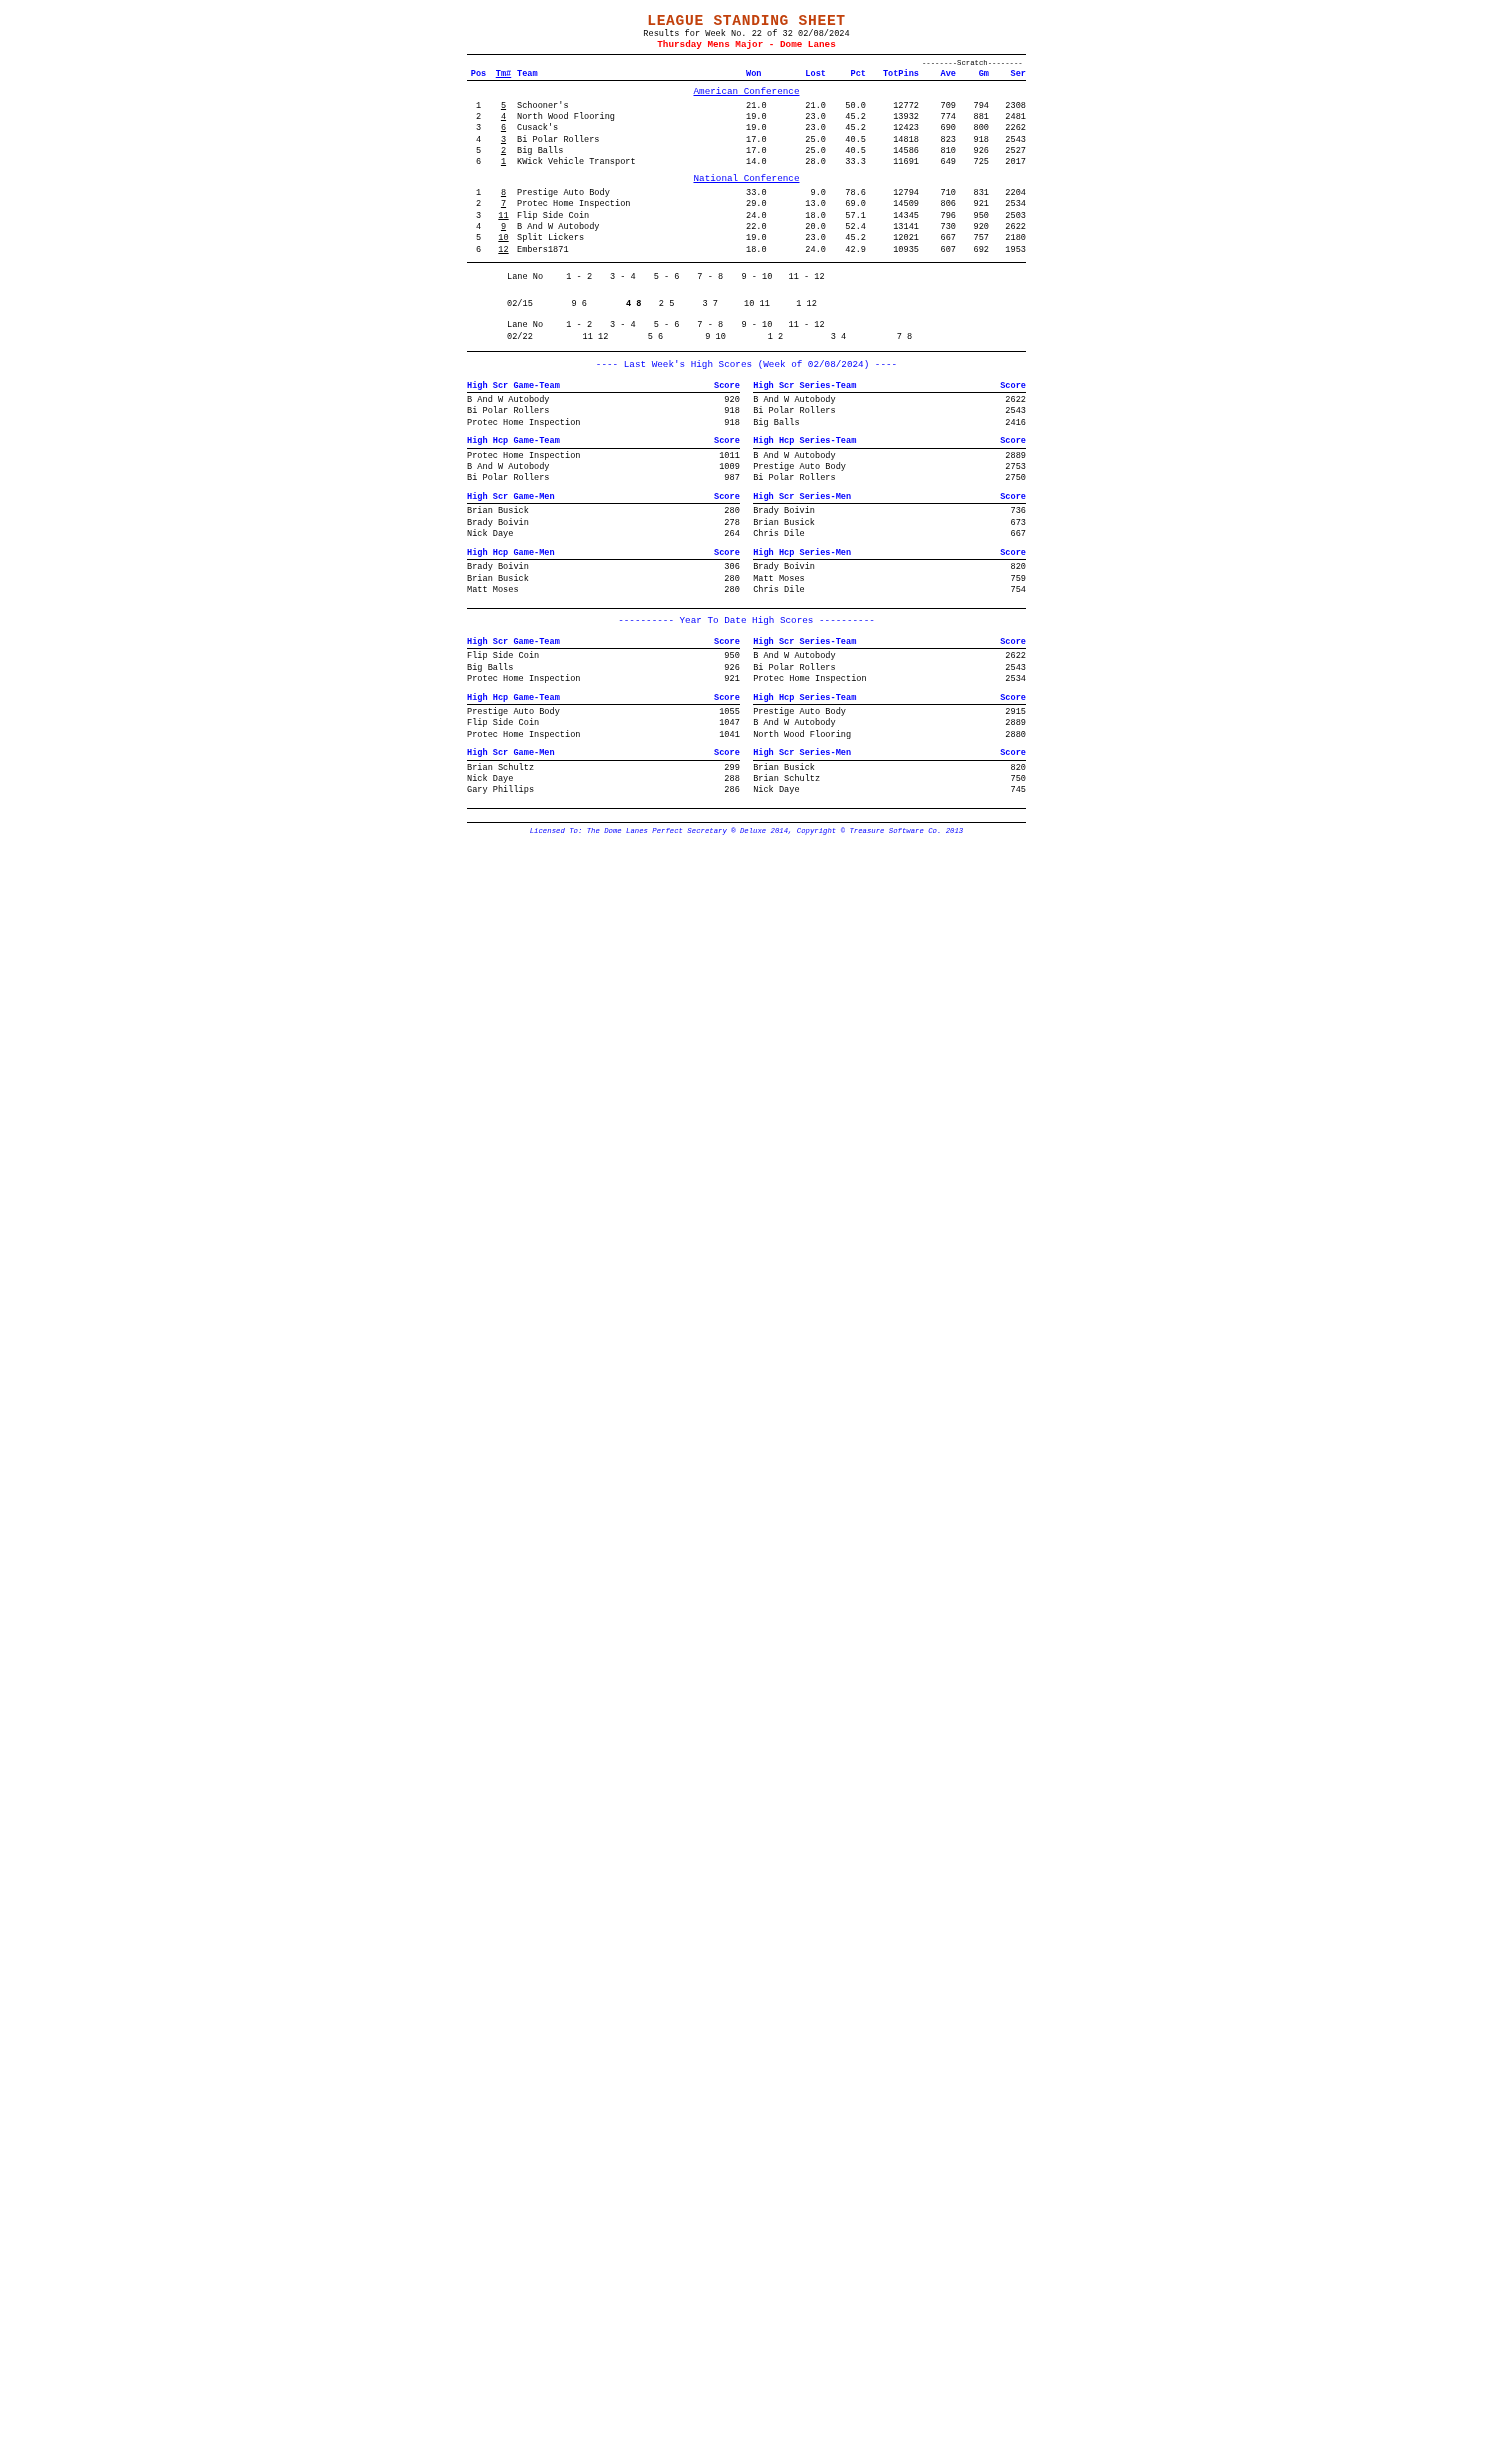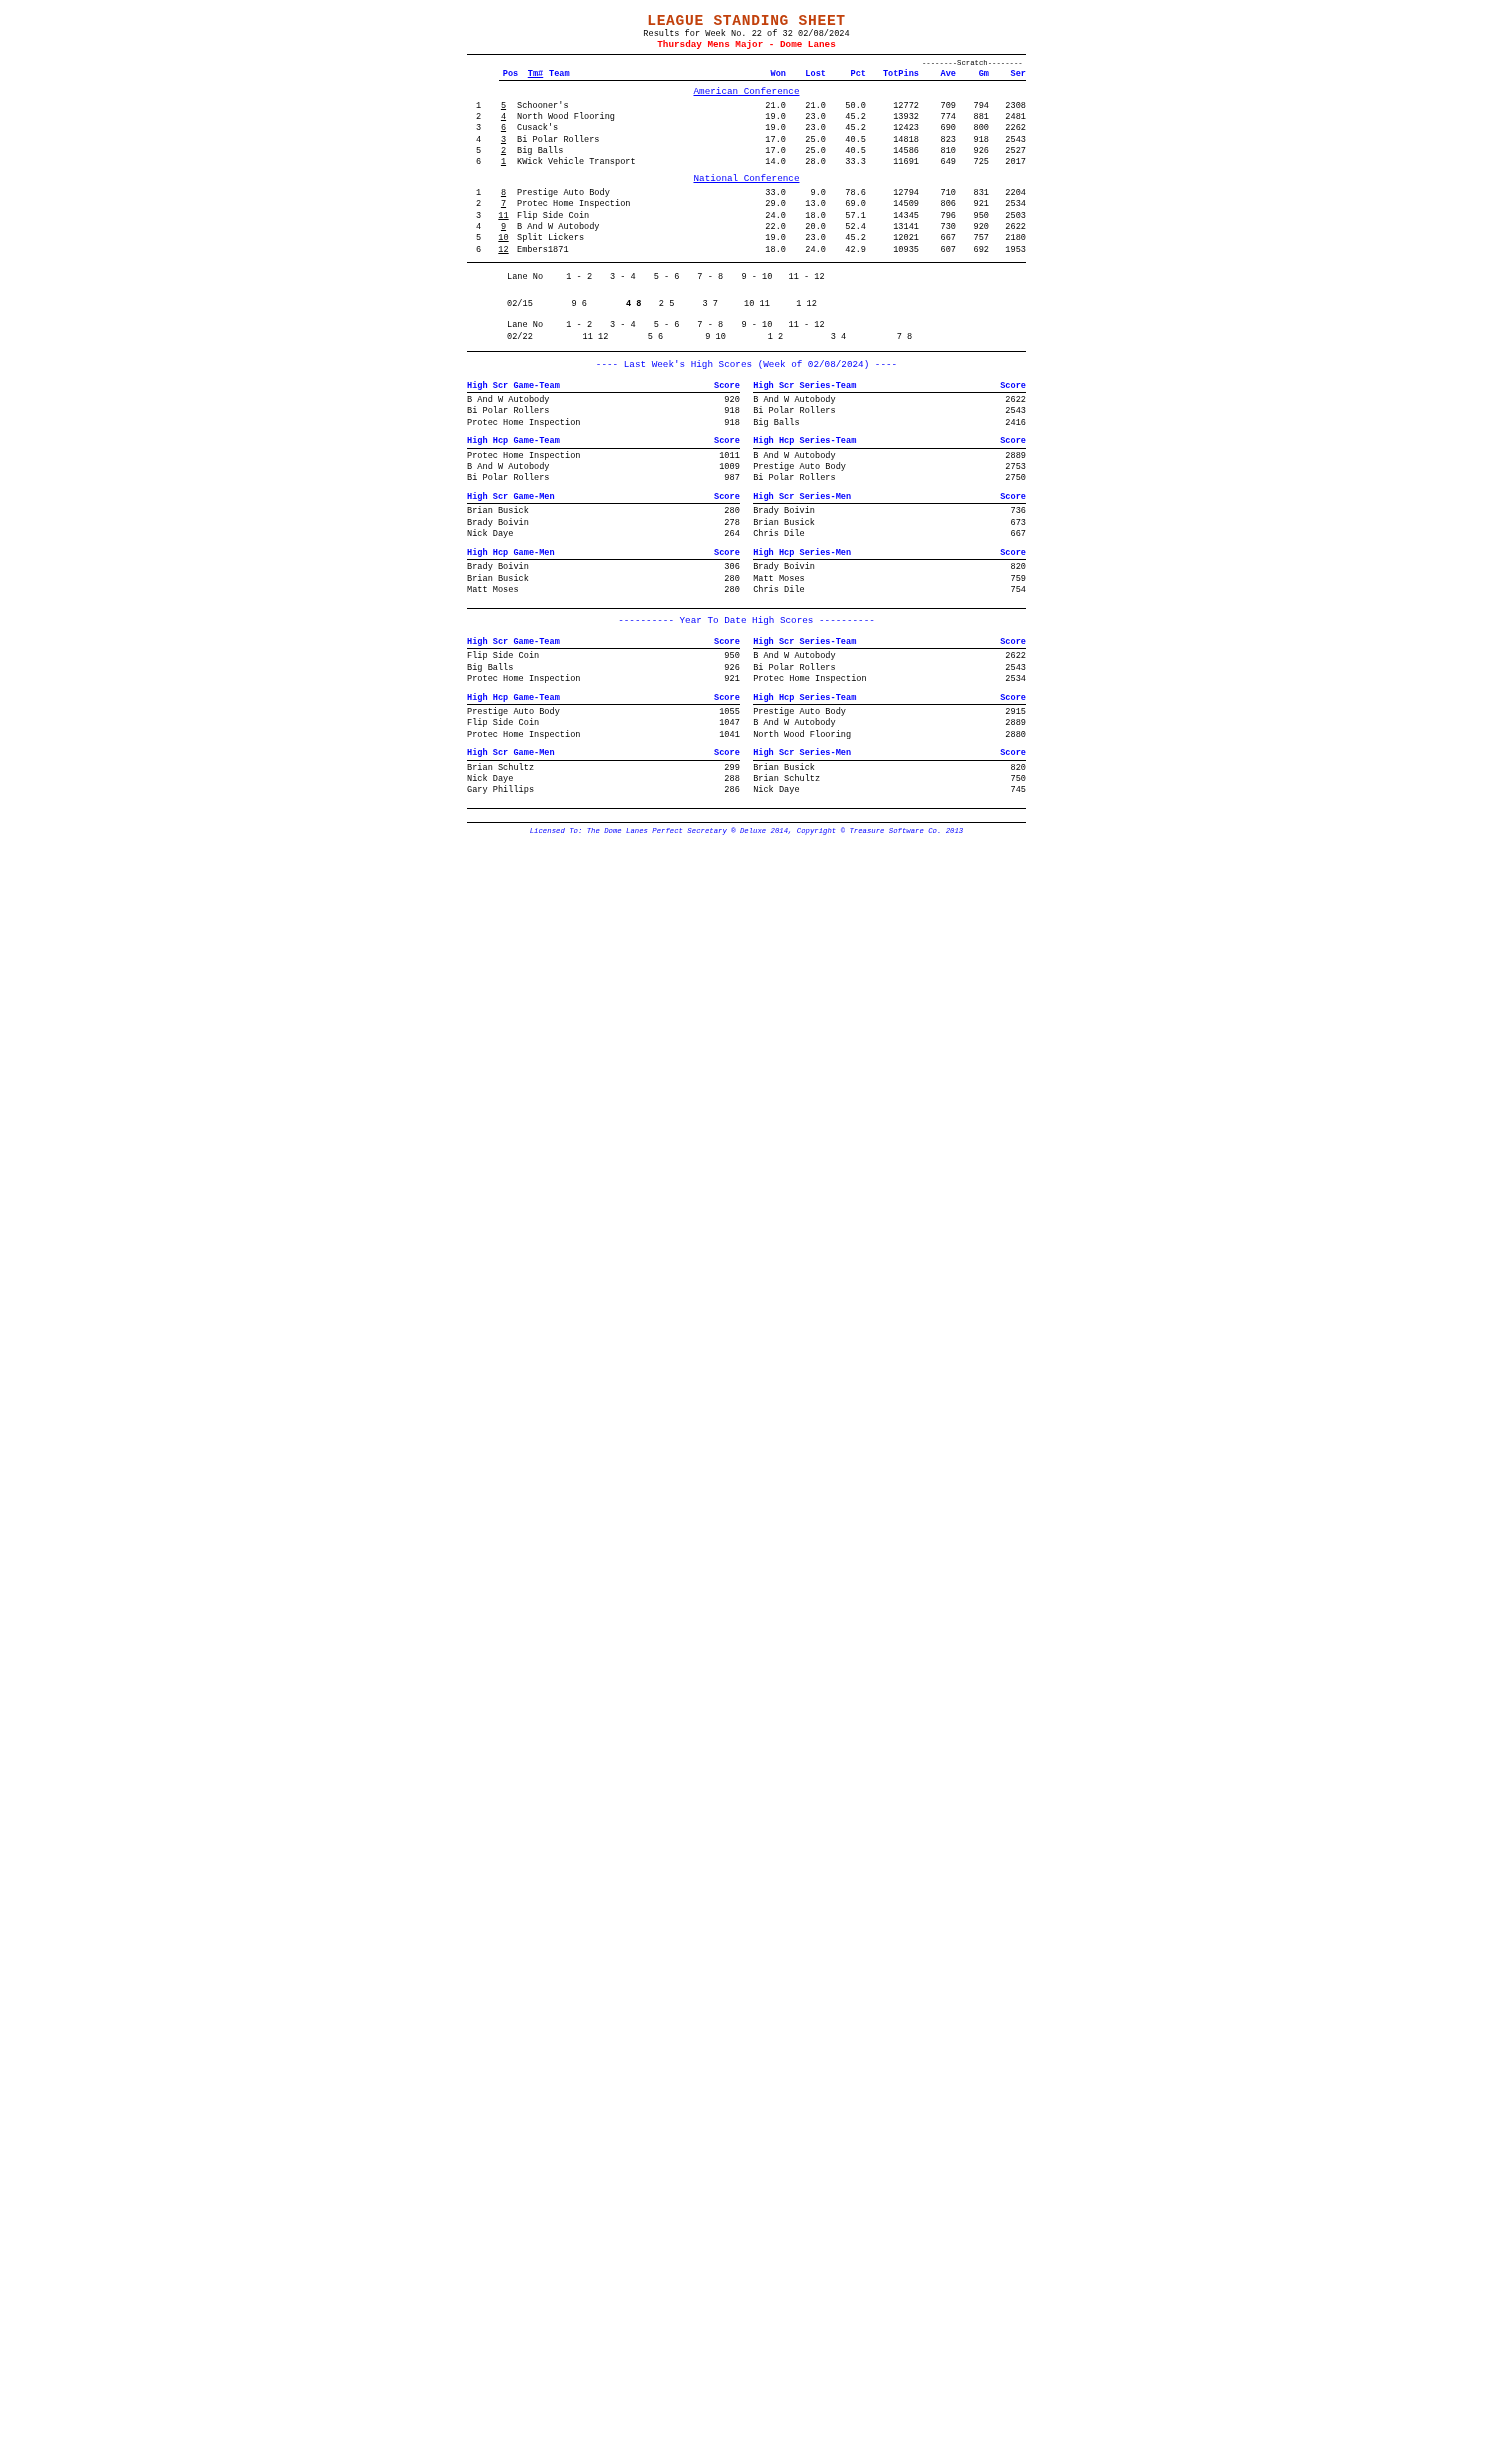--- a/index.html
+++ b/index.html
@@ -34,26 +34,25 @@
       border-top: 0.7px solid #000;
       margin: 4px 0;
     }
     .header-row {
       display: flex;
       font-weight: bold;
       color: #00f;
       font-size: 8.6px;
       padding: 1.3px 0;
       border-bottom: 0.7px solid #000;
-      margin-left: 32px;
     }
     .col-pos { width: 23px; text-align: center; }
     .col-tm { width: 27px; text-align: center; text-decoration: underline; }
     .col-team { flex: 1; }
-    .col-won { width: 40px; text-align: right; }
+    .col-won { width: 40px; text-align: left; }
     .col-lost { width: 40px; text-align: right; }
     .col-pct { width: 40px; text-align: right; }
     .col-totpins { width: 53px; text-align: right; }
     .col-ave { width: 37px; text-align: right; }
     .col-gm { width: 33px; text-align: right; }
     .col-ser { width: 37px; text-align: right; }
     .conference-header {
       text-align: center;
       color: #00f;
       text-decoration: underline;

